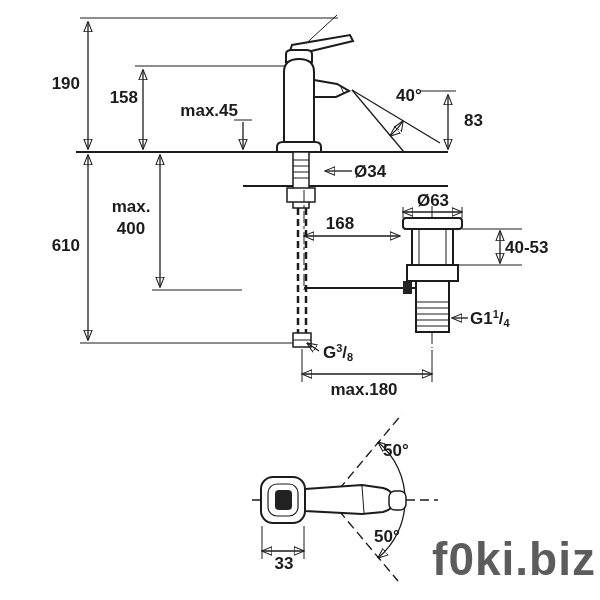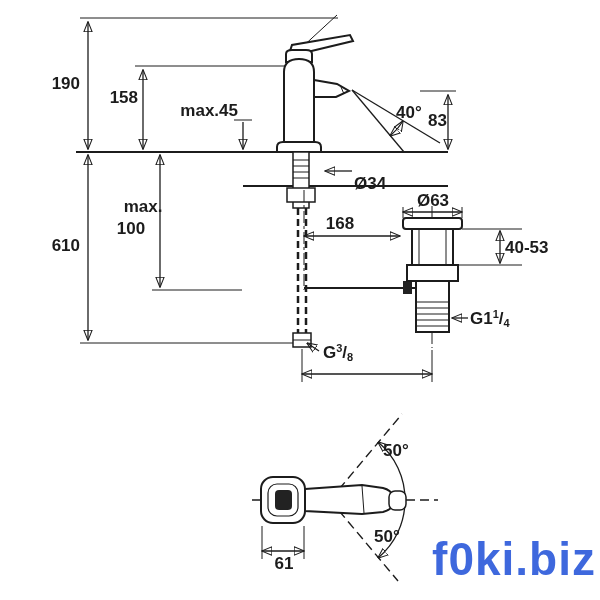--- a/index.html
+++ b/index.html
@@ -121,33 +121,34 @@
       <rect class="dark" x="275" y="490" width="17" height="20" rx="4"></rect>
       <path class="obj" d="M305,489 L362,485 L383,488 Q391,490 393,496 L393,504 Q391,510 383,512 L362,514 L305,511 Z"></path>
       <line class="thin" x1="362" y1="486" x2="364" y2="513"></line>
       <rect class="obj15" x="389" y="491" width="17" height="19" rx="6"></rect>
       <line class="thin" x1="262" y1="526" x2="262" y2="559"></line>
       <line class="thin" x1="304" y1="526" x2="304" y2="559"></line>
       <line class="dim" x1="262" y1="551" x2="304" y2="551" marker-start="url(#ah)" marker-end="url(#ah)"></line>
     </g>
   </svg>
 
-  <div class="watermark" style="color: #1d4ed8;">f0ki.biz</div>
+  <div class="watermark" style="color: #404040;">f0ki.biz</div>
 
   <div class="lbl r" style="left:36px;  top:74px;  width:44px">190</div>
   <div class="lbl r" style="left:94px;  top:88px;  width:44px">158</div>
   <div class="lbl r" style="left:168px; top:101px; width:70px">max.45</div>
-  <div class="lbl" style="left:396px; top:103px">40°</div>
-  <div class="lbl" style="left:428px; top:111px">83</div>
+  <div class="lbl" style="left:396px; top:86px">40°</div>
+  <div class="lbl" style="left:464px; top:111px">83</div>
   <div class="lbl r" style="left:36px;  top:236px; width:44px">610</div>
-  <div class="lbl c" style="left:118px; top:197px; width:50px">max.</div>
-  <div class="lbl c" style="left:106px; top:219px; width:50px">100</div>
-  <div class="lbl" style="left:354px; top:174px">Ø34</div>
+  <div class="lbl c" style="left:106px; top:197px; width:50px">max.</div>
+  <div class="lbl c" style="left:106px; top:219px; width:50px">400</div>
+  <div class="lbl" style="left:354px; top:162px">Ø34</div>
   <div class="lbl c" style="left:314px; top:214px; width:52px">168</div>
   <div class="lbl c" style="left:406px; top:191px; width:54px">Ø63</div>
   <div class="lbl" style="left:505px; top:238px">40-53</div>
   <div class="lbl" style="left:470px; top:308px"><span>G1</span><sup>1</sup><span>/</span><sub>4</sub></div>
   <div class="lbl" style="left:323px; top:342px"><span>G</span><sup>3</sup><span>/</span><sub>8</sub></div>
+  <div class="lbl c" style="left:318px; top:380px; width:92px">max.180</div>
   <div class="lbl" style="left:383px; top:441px">50°</div>
   <div class="lbl" style="left:374px; top:527px">50°</div>
-  <div class="lbl c" style="left:263px; top:554px; width:42px">61</div>
+  <div class="lbl c" style="left:263px; top:554px; width:42px">33</div>
 
 </div>
 
 </body></html>

